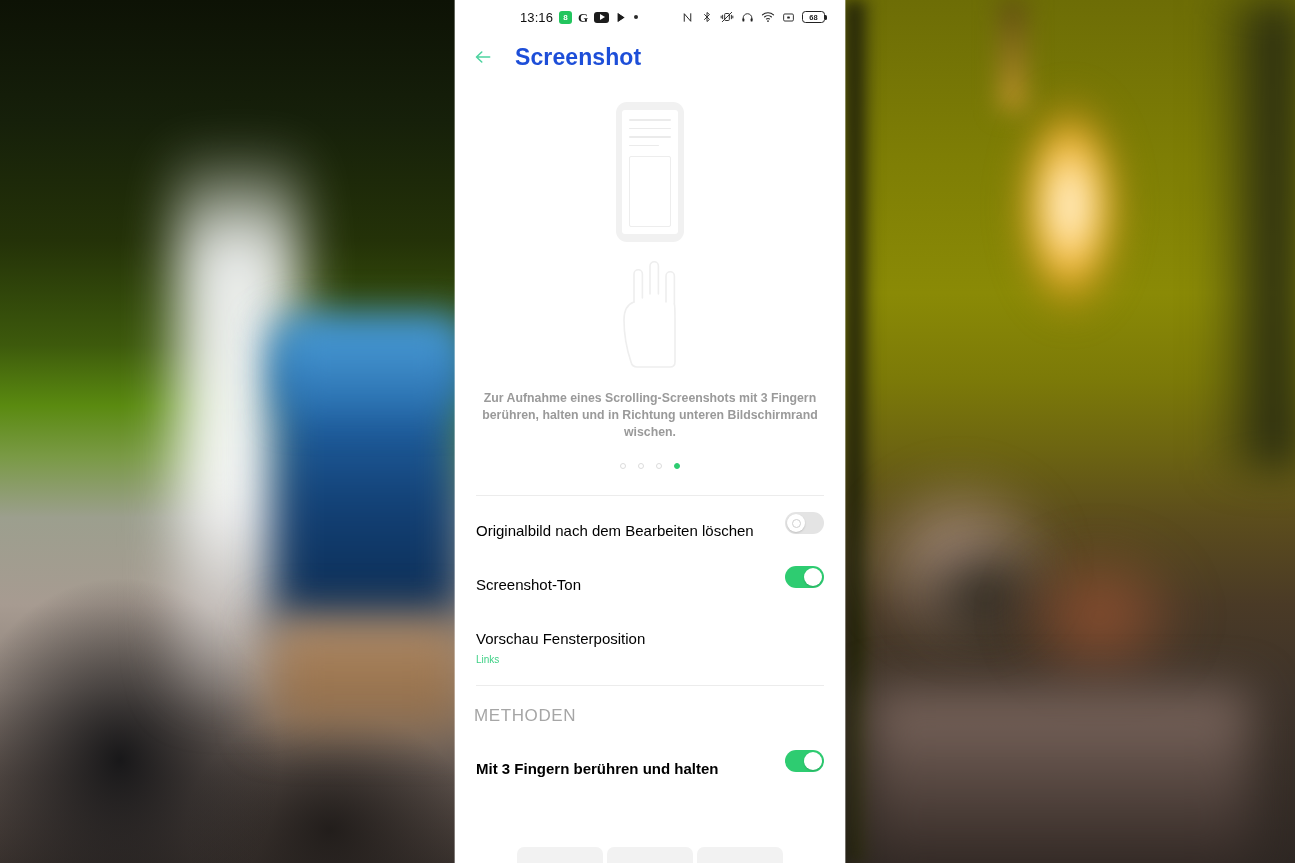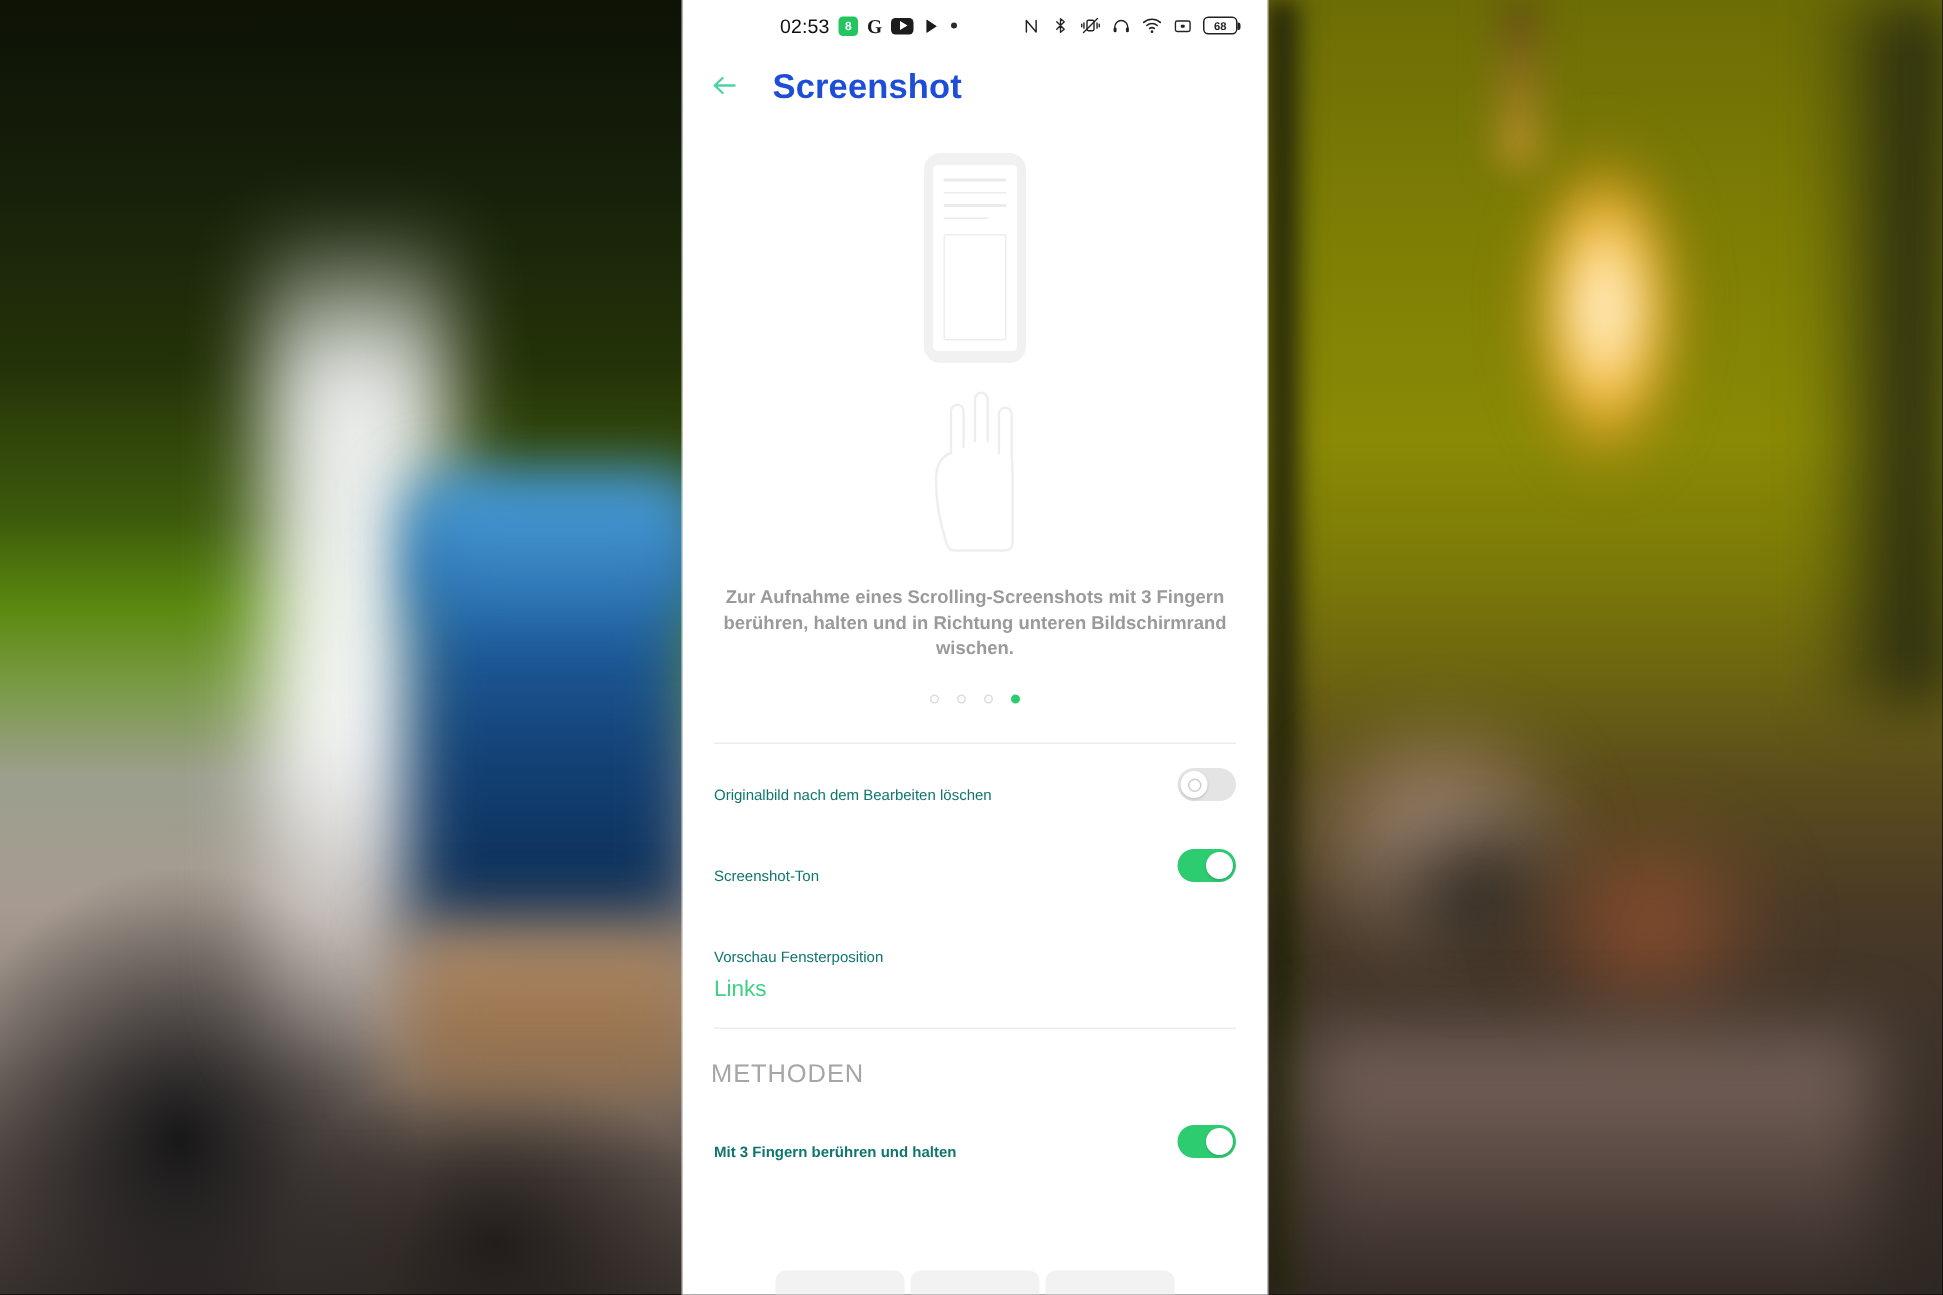--- a/index.html
+++ b/index.html
@@ -191,23 +191,23 @@
 
   .divider { height: 1px; background: #ececec; margin: 26px 21px 0; }
 
   
   .rows { padding: 0 21px; }
   .row {
     display: flex; align-items: center; justify-content: space-between;
     min-height: 50px; padding: 9px 0; gap: 12px;
   }
   .row-text { flex: 1; }
-  .row-title { font-size: 10px; color: #0f766e; line-height: 21px; margin-top: 15px; }
+  .row-title { font-size: 15px; color: #000000; line-height: 21px; margin-top: 15px; }
   .row-title.bold { font-weight: 700; }
-  .row-sub { font-size: 15px; color: #a3a3a3; line-height: 16px; margin-top: 3px; }
+  .row-sub { font-size: 10px; color: #a3a3a3; line-height: 16px; margin-top: 3px; }
   .row-sub.accent { color: #3fd186; }
 
   .toggle {
     width: 39px; height: 22px; border-radius: 11px; position: relative; flex: none;
     cursor: pointer; transition: background .15s;
   }
   .toggle.on { background: #2ecc71; }
   .toggle.off { background: #e4e4e4; }
   .toggle .knob {
     position: absolute; top: 2px; width: 18px; height: 18px; border-radius: 50%;
@@ -256,21 +256,21 @@
   <div class="bg-right-obj1"></div>
   <div class="bg-right-obj3"></div>
   <div class="bg-right-obj2"></div>
   <div class="bg-right-obj4"></div>
 </div>
 
 <div id="phone">
 
   <div class="statusbar">
     <div class="sb-left">
-      <span class="sb-time">02:53</span>
+      <span class="sb-time">13:16</span>
       <span class="appicon-green">8</span>
       <span class="appicon-g">G</span>
       <span class="appicon-yt"></span>
       <span class="ic appicon-tri">
         <svg viewBox="0 0 24 24" width="13" height="13">
             <path d="M4 2 L19 12 L4 22 Z" fill="#1c1c1c"></path>
             <path d="M4 2 L19 12 L4 22 Z" fill="none" stroke="#fff" stroke-width="2.4"></path>
             <path d="M5 3.6 L17.5 12 L5 20.4 Z" fill="#1c1c1c"></path>
           </svg>
       </span>

